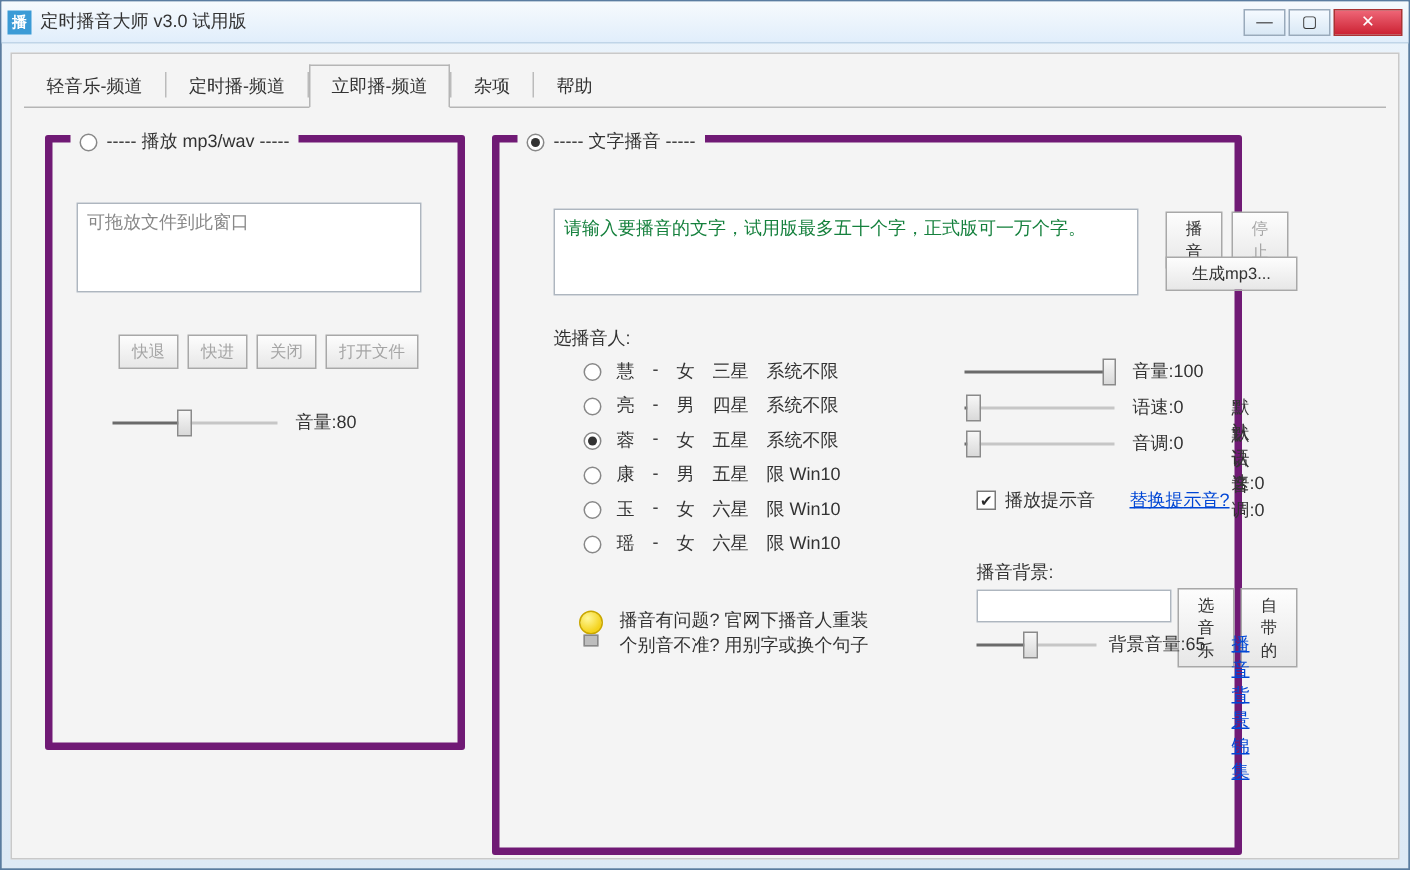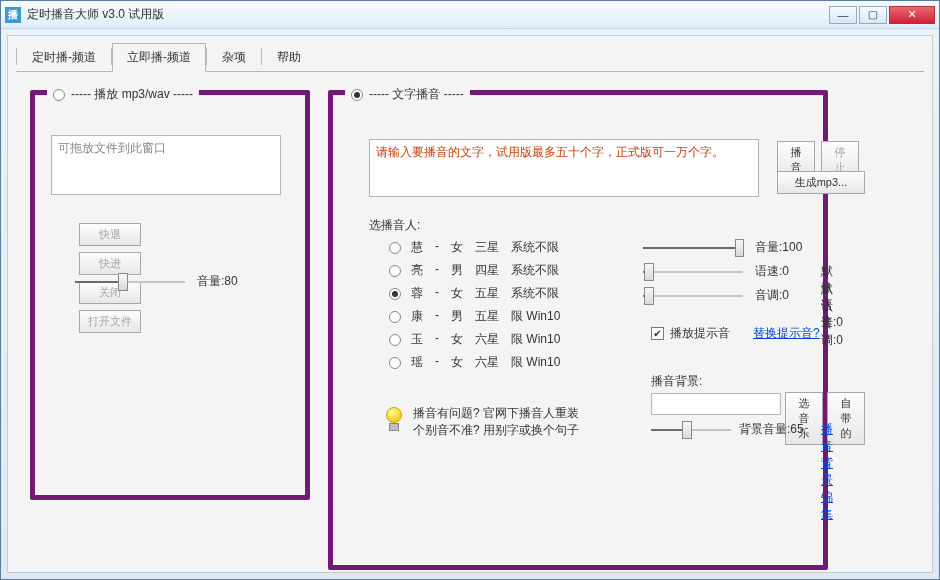--- a/index.html
+++ b/index.html
@@ -136,20 +136,21 @@
     <span class="title">定时播音大师 v3.0 试用版</span>
     <div class="win-btns">
       <div class="win-btn">―</div>
       <div class="win-btn">▢</div>
       <div class="win-btn close">✕</div>
     </div>
   </div>
 
   <div class="client">
     <div class="tabs">
+      <div class="tab">轻音乐-频道</div>
       <div class="tab-sep"></div>
       <div class="tab">定时播-频道</div>
       <div class="tab-sep"></div>
       <div class="tab active">立即播-频道</div>
       <div class="tab-sep"></div>
       <div class="tab">杂项</div>
       <div class="tab-sep"></div>
       <div class="tab">帮助</div>
     </div>
     <div class="tabline"></div>
@@ -159,42 +160,42 @@
       <div class="groupbox group-left">
         <div class="group-header">
           <span class="radio"></span>
           <span class="label">----- 播放 mp3/wav -----</span>
         </div>
 
         <div class="textarea-box" style="left:16px; top:40px; width:230px; height:60px;">
           <span>可拖放文件到此窗口</span>
         </div>
 
-        <div style="position:absolute; left:44px; top:128px; display:flex; gap:6px;flex-direction:column;">
+        <div style="position:absolute; left:44px; top:128px; display:flex; gap:6px;">
           <div class="btn disabled">快退</div>
           <div class="btn disabled">快进</div>
           <div class="btn disabled">关闭</div>
           <div class="btn disabled">打开文件</div>
         </div>
 
         <div style="position:absolute; left:40px; top:182px; width:110px;" class="slider">
           <div class="track-l" style="width:40%"></div>
             <div class="thumb"></div>
             <div class="track-r"></div>
         </div>
         <span style="position:absolute; left:162px; top:178px;" class="label">音量:80</span>
       </div>
 
       <div class="groupbox group-right">
         <div class="group-header">
           <span class="radio checked"></span>
           <span class="label">----- 文字播音 -----</span>
         </div>
 
-        <div class="textarea-box" style="left:36px; top:44px; width:390px; height:58px; color:#c2410c;">
+        <div class="textarea-box" style="left:36px; top:44px; width:390px; height:58px; color:#15803d;">
           <span>请输入要播音的文字，试用版最多五十个字，正式版可一万个字。</span>
         </div>
 
         <div style="position:absolute; left:444px; top:46px; display:flex; gap:6px;">
           <div class="btn">播音</div>
           <div class="btn disabled">停止</div>
         </div>
         <div style="position:absolute; left:444px; top:76px;">
           <div class="btn" style="min-width:88px;">生成mp3...</div>
         </div>

